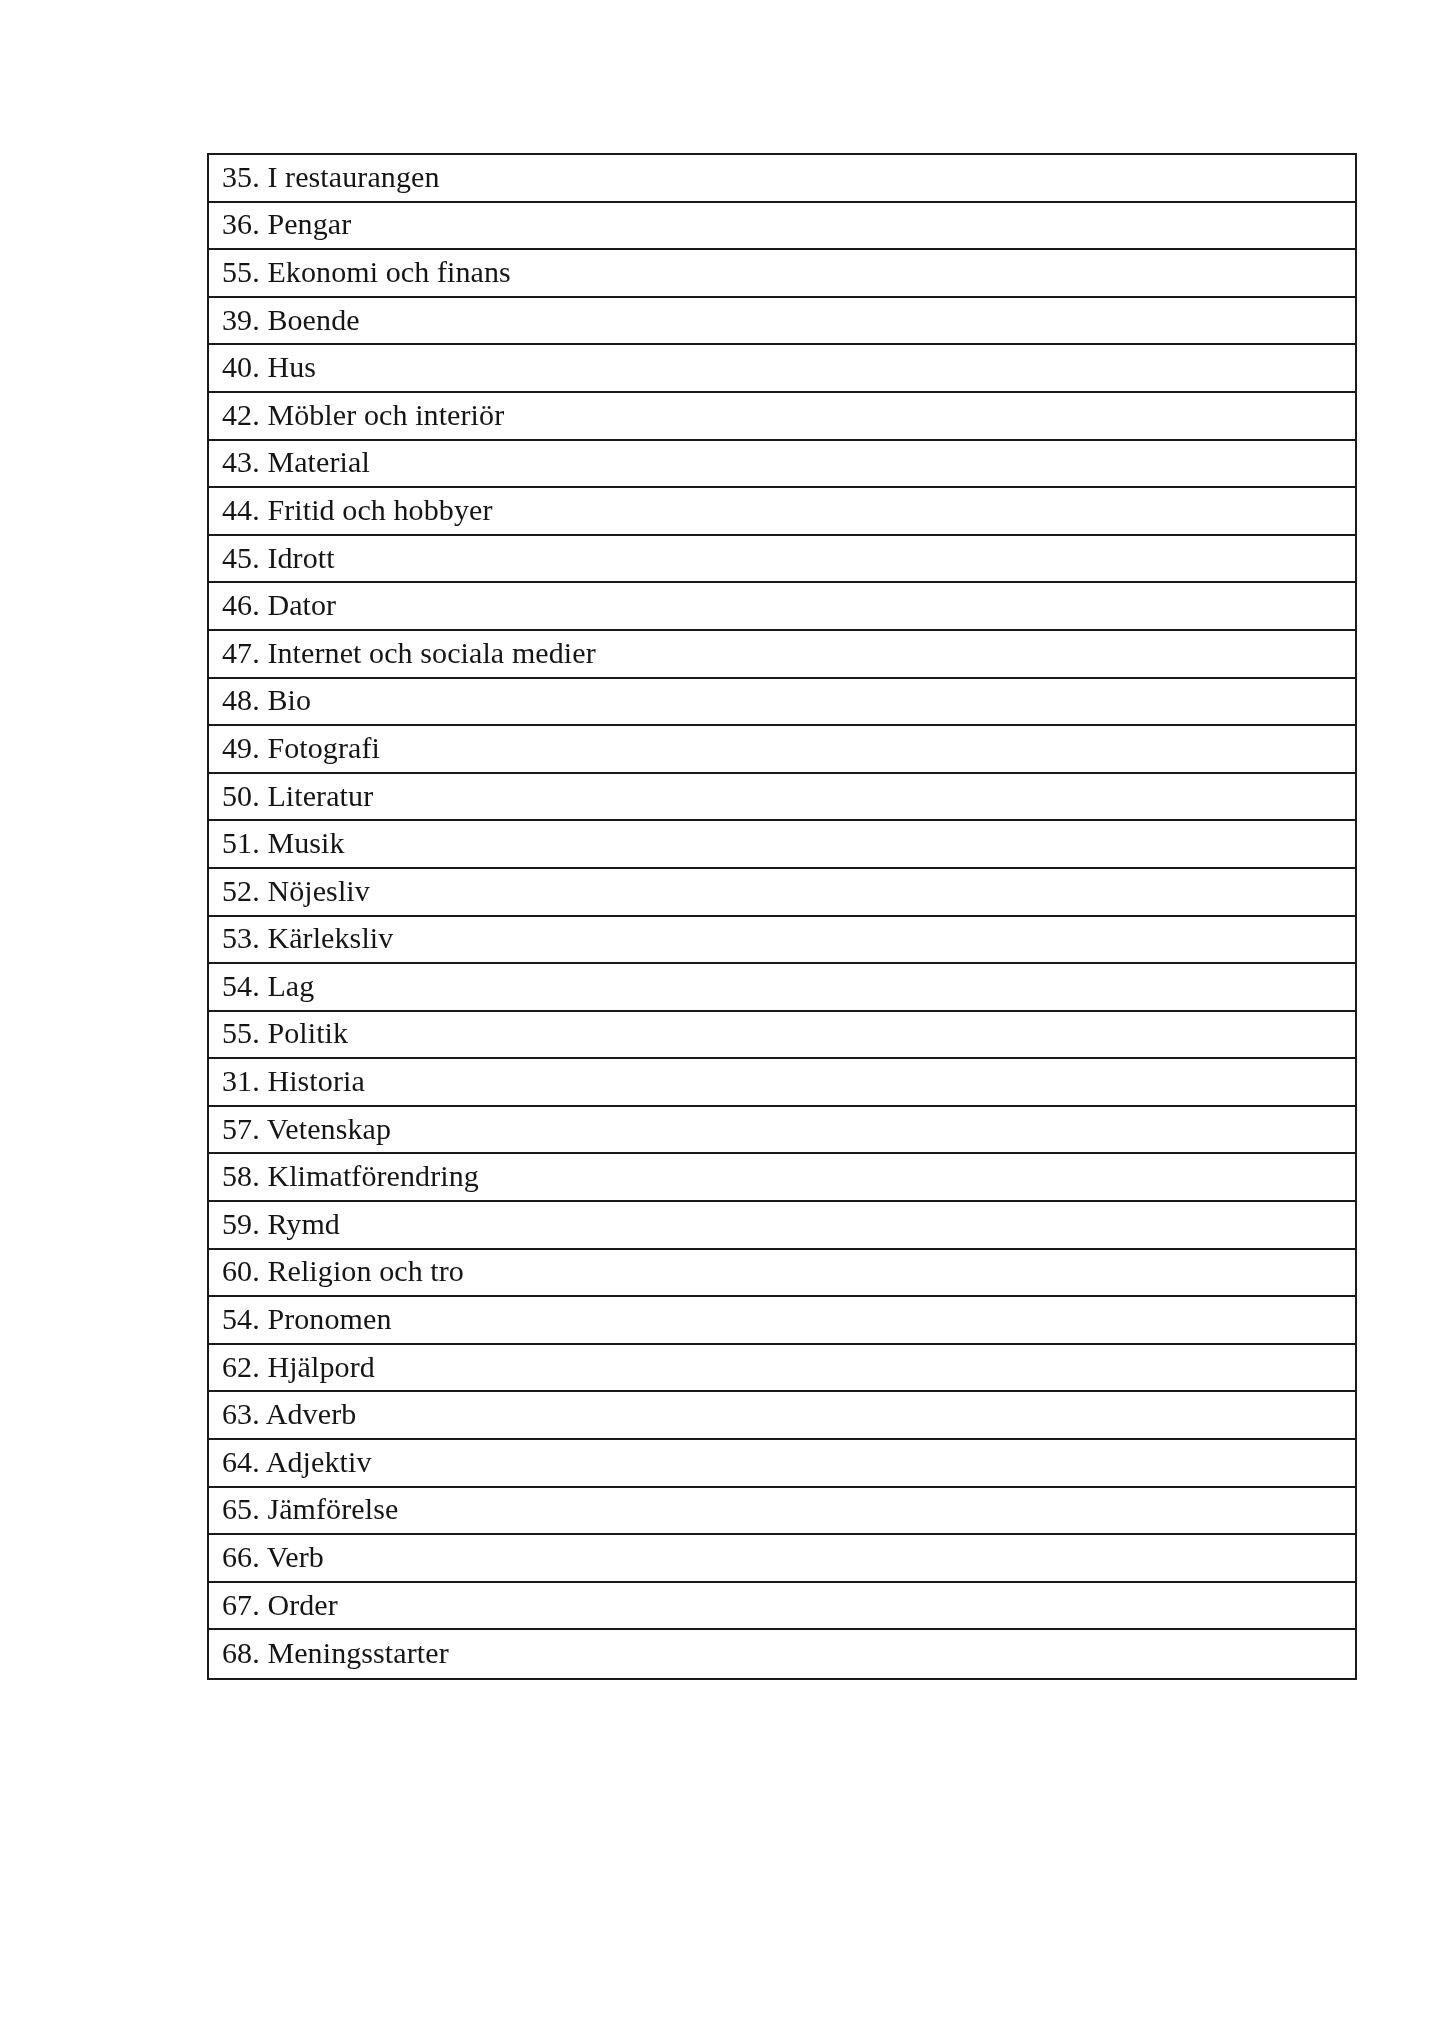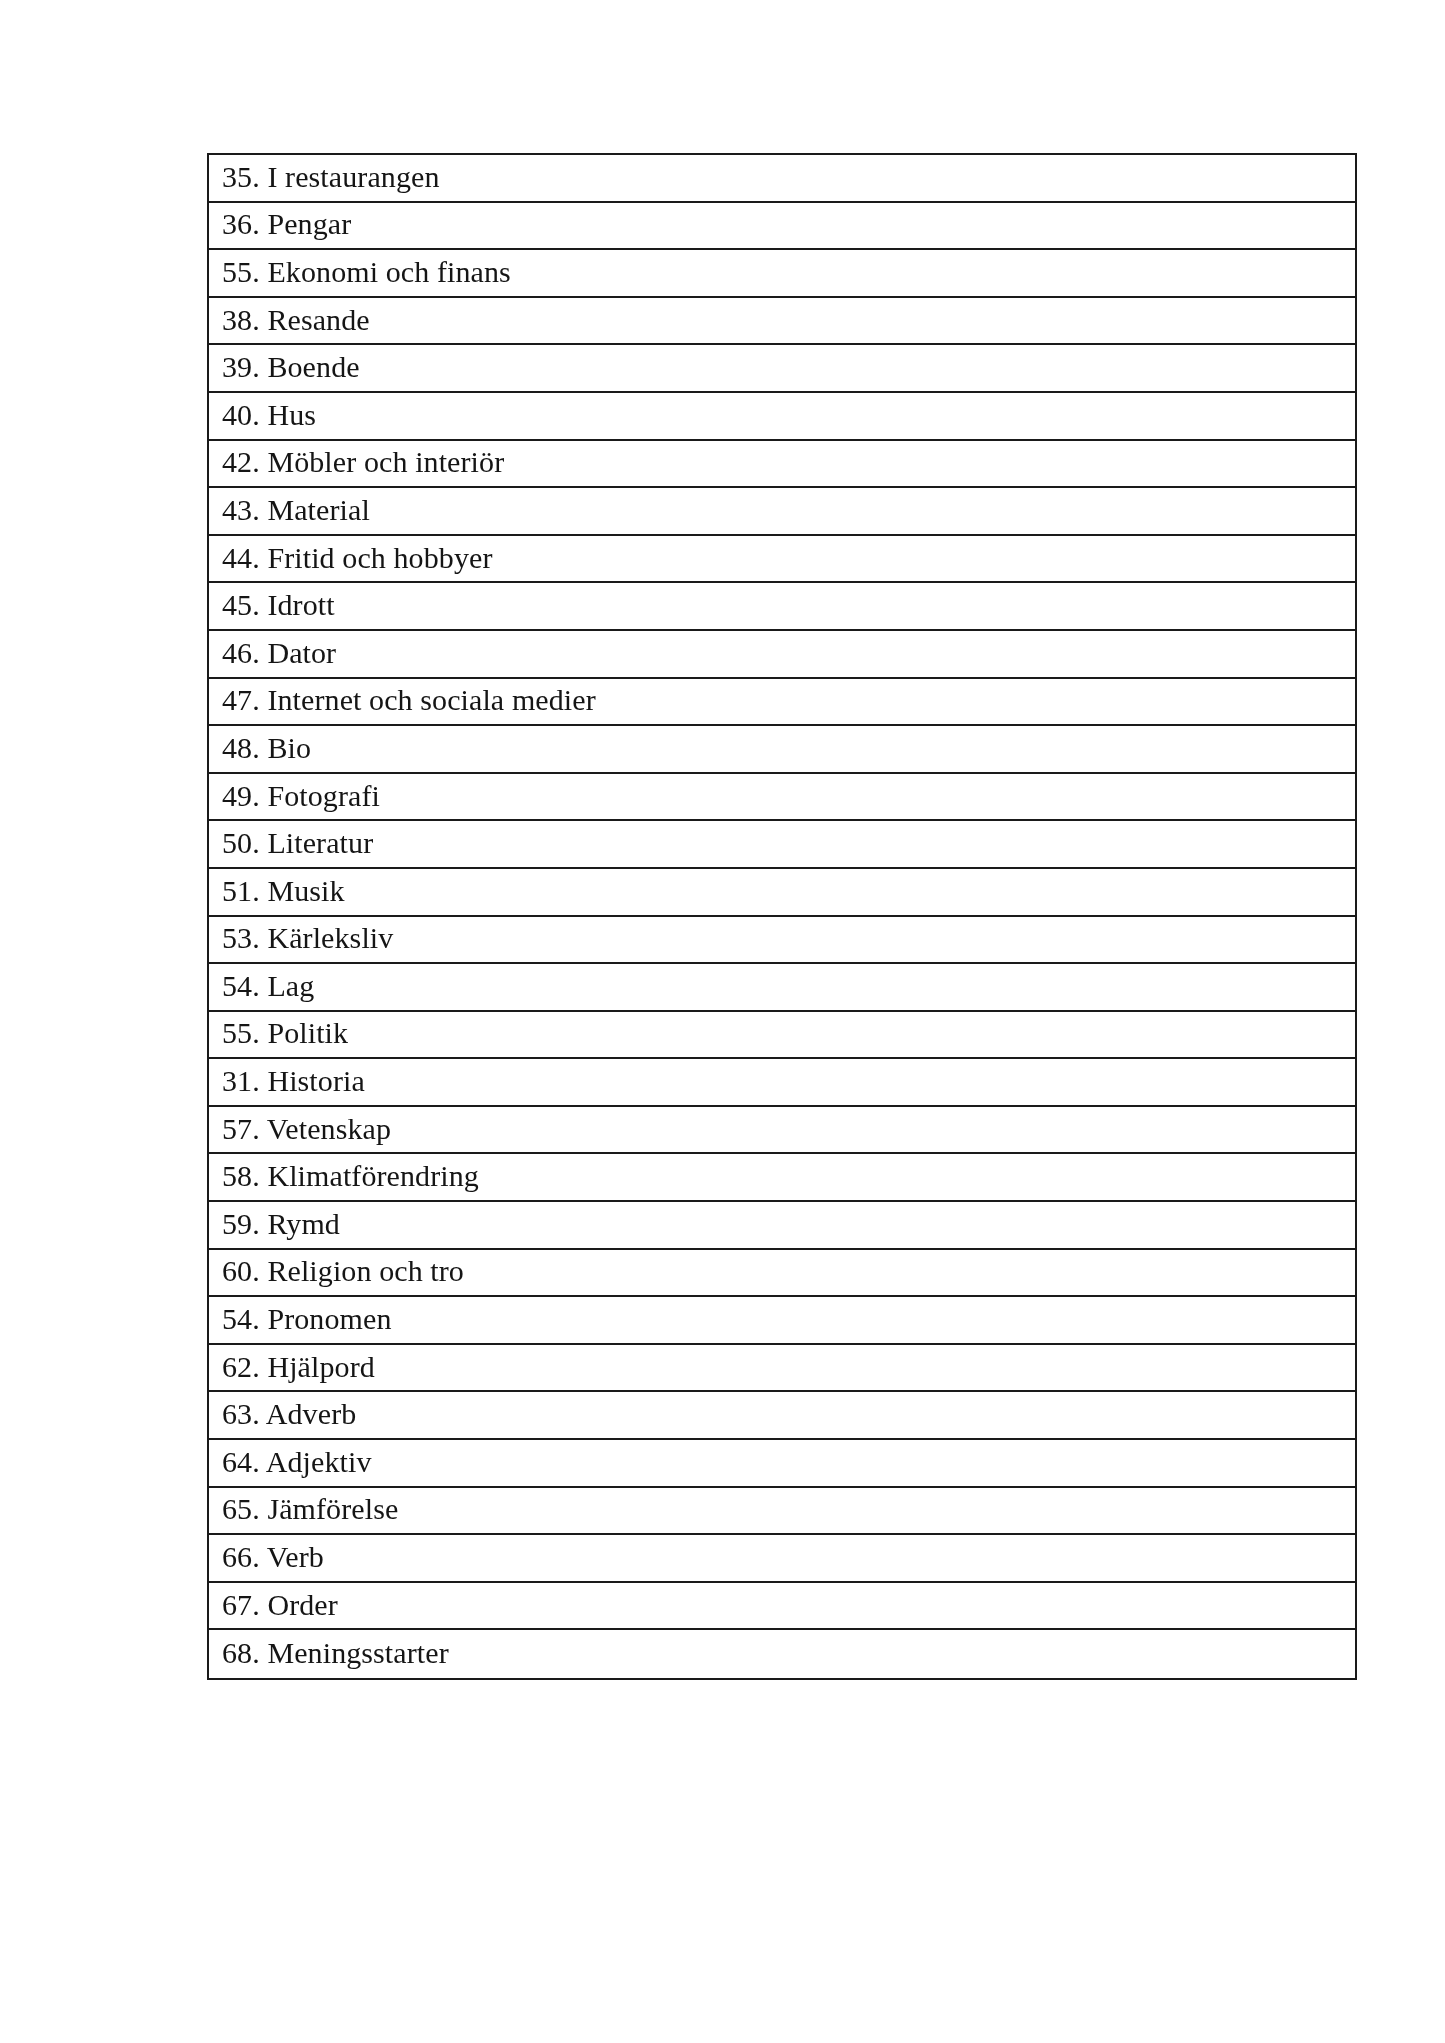--- a/index.html
+++ b/index.html
@@ -59,23 +59,20 @@
     <div class="toc-row">
         <span class="entry-text">35. I restaurangen</span>
       </div>
     <div class="toc-row">
         <span class="entry-text">36. Pengar</span>
       </div>
     <div class="toc-row">
         <span class="entry-text">55. Ekonomi och finans</span>
       </div>
     <div class="toc-row">
-        <span class="entry-text">38. Resande</span>
-      </div>
-    <div class="toc-row">
         <span class="entry-text">39. Boende</span>
       </div>
     <div class="toc-row">
         <span class="entry-text">40. Hus</span>
       </div>
     <div class="toc-row">
         <span class="entry-text">42. Möbler och interiör</span>
       </div>
     <div class="toc-row">
         <span class="entry-text">43. Material</span>
@@ -96,20 +93,23 @@
         <span class="entry-text">48. Bio</span>
       </div>
     <div class="toc-row">
         <span class="entry-text">49. Fotografi</span>
       </div>
     <div class="toc-row">
         <span class="entry-text">50. Literatur</span>
       </div>
     <div class="toc-row">
         <span class="entry-text">51. Musik</span>
+      </div>
+    <div class="toc-row">
+        <span class="entry-text">52. Nöjesliv</span>
       </div>
     <div class="toc-row">
         <span class="entry-text">53. Kärleksliv</span>
       </div>
     <div class="toc-row">
         <span class="entry-text">54. Lag</span>
       </div>
     <div class="toc-row">
         <span class="entry-text">55. Politik</span>
       </div>

